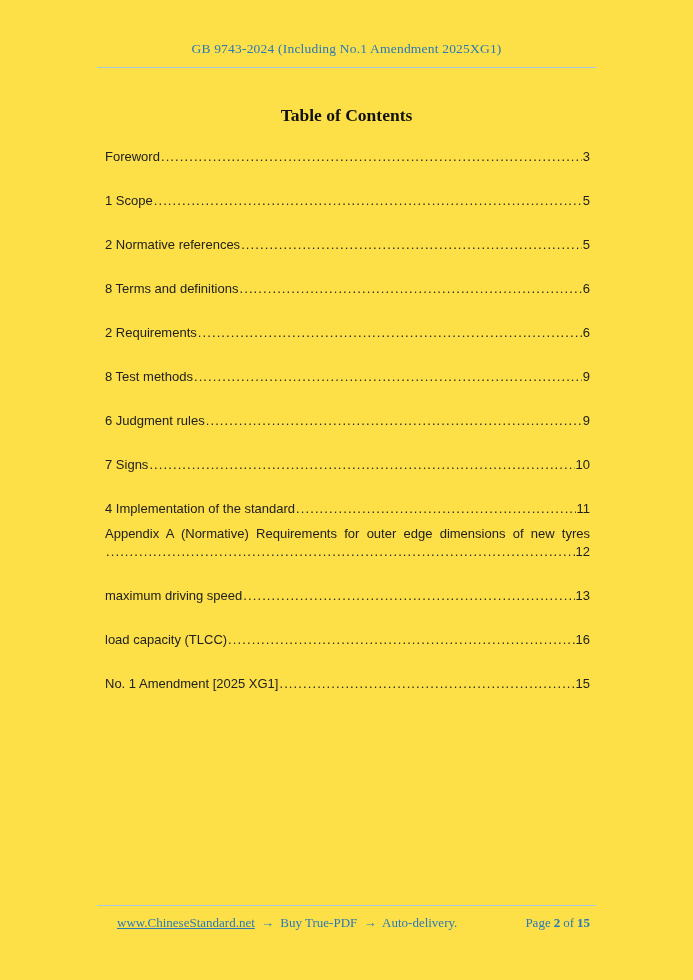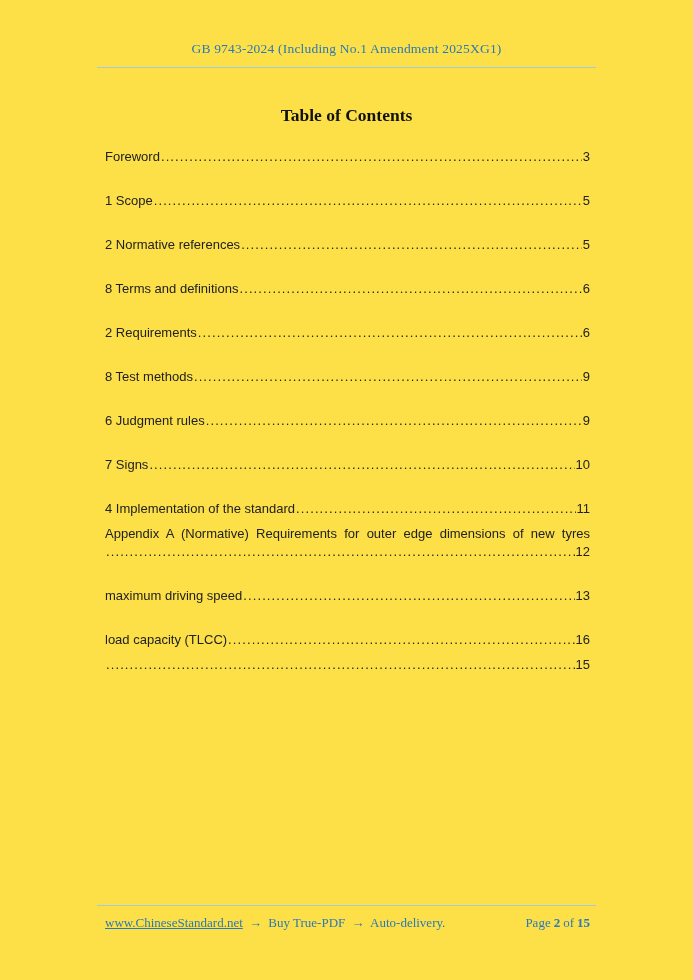--- a/index.html
+++ b/index.html
@@ -75,21 +75,21 @@
     position: absolute;
     top: 915px; left: 105px; right: 103px;
     display: flex;
     justify-content: space-between;
     align-items: baseline;
     font-family: "Liberation Serif", serif;
     font-size: 13px;
     color: #2b79b7;
   }
   .footer-left span { margin-right: 3px; }
-  .footer-link { text-decoration: underline; cursor: pointer; }
+  .footer-link { text-decoration: underline; cursor: pointer; margin-left: 12px; }
   .arrow { font-weight: bold; }
   .footer-right span, .footer-right b { margin-left: 3px; text-align: right; }
   .footer-right b { font-weight: bold; }
 </style>
 </head>
 <body>
 
 <div class="page">
 
   <div class="header">
@@ -179,20 +179,21 @@
       </div>
       <div class="toc-entry">
         <div class="toc-row">
           <span class="toc-label">load capacity (TLCC)</span>
           <span class="toc-dots">............................................................................................................................................................................................................................................................................................................</span>
           <span class="toc-page">16</span>
         </div>
       </div>
       <div class="toc-entry">
         <div class="toc-row">
+          <span class="toc-label">No. 1 Amendment [2025 XG1]</span>
           <span class="toc-dots">............................................................................................................................................................................................................................................................................................................</span>
           <span class="toc-page">15</span>
         </div>
       </div>
     </div>
 
   <div class="footer-rule"></div>
   <div class="footer">
     <div class="footer-left">
       <span class="footer-link">www.ChineseStandard.net</span>

